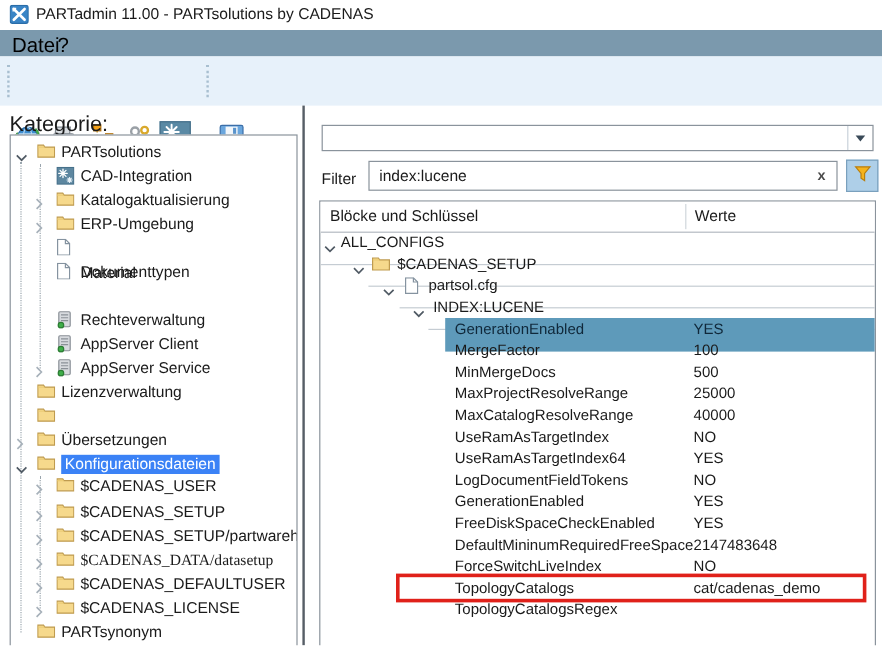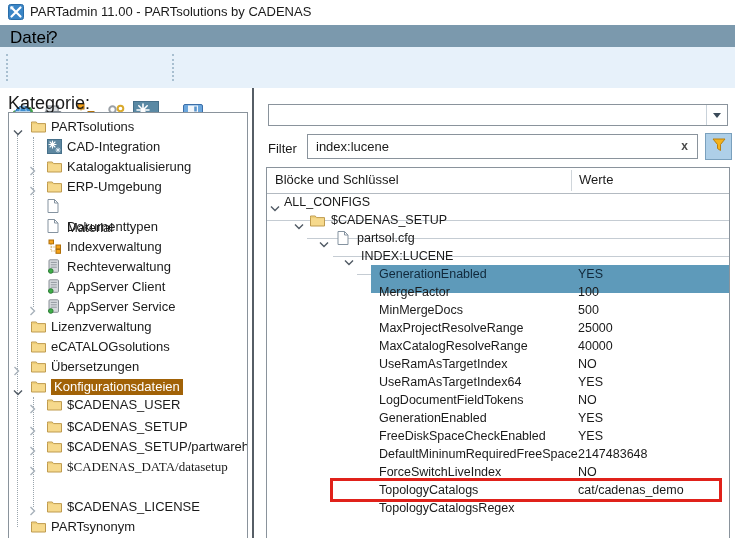--- a/index.html
+++ b/index.html
@@ -19,21 +19,21 @@
         padding:0;margin:0;display:flex;align-items:center;justify-content:center;cursor:default;}
   .tbtn.active{background:#5a89a4;border:1px solid #46708a;top:54px;}
   
   .cat-label{position:absolute;left:8px;top:93px;font-size:18px;color:#1a1a1a;}
   .treebox{position:absolute;left:8px;top:112px;width:238px;height:430px;border:1px solid #8a939c;
            background:#fff;overflow:hidden;}
   .t-row{position:absolute;left:0;width:100%;height:20px;}
   .t-arrow{position:absolute;top:5px;width:12px;height:12px;}
   .t-icon{position:absolute;top:2px;width:16px;height:16px;}
   .t-label{position:absolute;top:2px;font-size:13px;color:#1a1a1a;white-space:nowrap;line-height:16px;}
-  .t-label.sel{background:#a16207;color:#ffffff;padding:0 3px;}
+  .t-label.sel{background:#3b82f6;color:#ffffff;padding:0 3px;}
   .guide{position:absolute;width:0;border-left:1px dotted #9aa5ad;}
   .splitter{position:absolute;left:252px;top:88px;width:2px;height:450px;background:#565e66;}
   
   .combo{position:absolute;left:268px;top:104px;width:460px;height:22px;border:1px solid #8a939c;
          background:#fff;box-sizing:border-box;}
   .combo-text{position:absolute;left:6px;top:3px;font-size:13px;color:#1a1a1a;}
   .combo-btn{position:absolute;right:0;top:0;width:20px;height:100%;border-left:1px solid #c9d2da;}
   .combo-arrow{position:absolute;right:6px;top:8px;width:0;height:0;
                border-left:4px solid transparent;border-right:4px solid transparent;border-top:5px solid #3a4a58;}
   .filter-label{position:absolute;left:268px;top:141px;font-size:13px;color:#1a1a1a;}
@@ -212,29 +212,20 @@
           </svg></span>
         <span class="t-label" style="left: 58px; margin-top: 21px;">Material</span>
       </div>
       <div class="t-row" style="top: 104px;">
         <span class="t-icon" style="left: 38px;"><svg width="12" height="14" viewBox="0 0 12 14">
             <path d="M1 0.5 H7.5 L11 4 V13.5 H1 Z" fill="#ffffff" stroke="#8593a0"></path>
             <path d="M7.5 0.5 V4 H11" fill="none" stroke="#8593a0"></path>
           </svg></span>
         <span class="t-label" style="left: 58px;">Dokumenttypen</span>
       </div>
-      <div class="t-row" style="top: 124px;">
-        <span class="t-icon" style="left: 38px;"><svg width="14" height="15" viewBox="0 0 14 15">
-            <path d="M4 5 V12 H9 M4 8 H9" stroke="#c79a3a" stroke-width="0.9" fill="none" stroke-dasharray="1.2,1.2"></path>
-            <rect x="2" y="1" width="4.5" height="3.8" fill="#f5a31a" stroke="#b06f08"></rect>
-            <rect x="9" y="6" width="4.5" height="3.8" fill="#f5a31a" stroke="#b06f08"></rect>
-            <rect x="9" y="10.5" width="4.5" height="3.8" fill="#f5a31a" stroke="#b06f08"></rect>
-          </svg></span>
-        <span class="t-label" style="left: 58px;">Indexverwaltung</span>
-      </div>
       <div class="t-row" style="top: 144px;">
         <span class="t-icon" style="left: 38px;"><svg width="13" height="15" viewBox="0 0 13 15">
             <rect x="2" y="0.8" width="9.5" height="12.5" rx="1" fill="#d7dade" stroke="#8a9097"></rect>
             <path d="M3.8 3.4 H9.8 M3.8 5.8 H9.8 M3.8 8.2 H9.8" stroke="#8a9097" stroke-width="0.9"></path>
             <circle cx="3.8" cy="12" r="2.3" fill="#3fae49" stroke="#2c7d34"></circle>
           </svg></span>
         <span class="t-label" style="left: 58px;">Rechteverwaltung</span>
       </div>
       <div class="t-row" style="top: 164px;">
         <span class="t-icon" style="left: 38px;"><svg width="13" height="15" viewBox="0 0 13 15">
@@ -260,21 +251,20 @@
             <path d="M0.5 2 H5.3 L6.4 3.6 H14.5 V12 H0.5 Z" fill="#f6d98c" stroke="#bf9b4f"></path>
             <path d="M0.5 3.6 H6.2" stroke="#e9c96f" stroke-width="0.8"></path>
           </svg></span>
         <span class="t-label" style="left: 42px;">Lizenzverwaltung</span>
       </div>
       <div class="t-row" style="top: 224px;">
         <span class="t-icon" style="left: 22px;"><svg width="15" height="13" viewBox="0 0 15 13">
             <path d="M0.5 2 H5.3 L6.4 3.6 H14.5 V12 H0.5 Z" fill="#f6d98c" stroke="#bf9b4f"></path>
             <path d="M0.5 3.6 H6.2" stroke="#e9c96f" stroke-width="0.8"></path>
           </svg></span>
-        <span class="t-label" style="left: 42px;">eCATALOGsolutions</span>
       </div>
       <div class="t-row" style="top: 244px;">
         <span class="t-arrow" style="left: 4px;"><svg width="7" height="10" viewBox="0 0 7 10">
             <polyline points="1.5,1 5.5,5 1.5,9" fill="none" stroke="#a7b1ba" stroke-width="1.4"></polyline>
           </svg></span>
         <span class="t-icon" style="left: 22px;"><svg width="15" height="13" viewBox="0 0 15 13">
             <path d="M0.5 2 H5.3 L6.4 3.6 H14.5 V12 H0.5 Z" fill="#f6d98c" stroke="#bf9b4f"></path>
             <path d="M0.5 3.6 H6.2" stroke="#e9c96f" stroke-width="0.8"></path>
           </svg></span>
         <span class="t-label" style="left: 42px;">Übersetzungen</span>
@@ -321,20 +311,30 @@
       </div>
       <div class="t-row" style="top: 344px; font-family: Liberation Serif, serif;">
         <span class="t-arrow" style="left: 20px;"><svg width="7" height="10" viewBox="0 0 7 10">
             <polyline points="1.5,1 5.5,5 1.5,9" fill="none" stroke="#a7b1ba" stroke-width="1.4"></polyline>
           </svg></span>
         <span class="t-icon" style="left: 38px;"><svg width="15" height="13" viewBox="0 0 15 13">
             <path d="M0.5 2 H5.3 L6.4 3.6 H14.5 V12 H0.5 Z" fill="#f6d98c" stroke="#bf9b4f"></path>
             <path d="M0.5 3.6 H6.2" stroke="#e9c96f" stroke-width="0.8"></path>
           </svg></span>
         <span class="t-label" style="left: 58px;">$CADENAS_DATA/datasetup</span>
+      </div>
+      <div class="t-row" style="top: 364px;">
+        <span class="t-arrow" style="left: 20px;"><svg width="7" height="10" viewBox="0 0 7 10">
+            <polyline points="1.5,1 5.5,5 1.5,9" fill="none" stroke="#a7b1ba" stroke-width="1.4"></polyline>
+          </svg></span>
+        <span class="t-icon" style="left: 38px;"><svg width="15" height="13" viewBox="0 0 15 13">
+            <path d="M0.5 2 H5.3 L6.4 3.6 H14.5 V12 H0.5 Z" fill="#f6d98c" stroke="#bf9b4f"></path>
+            <path d="M0.5 3.6 H6.2" stroke="#e9c96f" stroke-width="0.8"></path>
+          </svg></span>
+        <span class="t-label" style="left: 58px;">$CADENAS_DEFAULTUSER</span>
       </div>
       <div class="t-row" style="top: 384px;">
         <span class="t-arrow" style="left: 20px;"><svg width="7" height="10" viewBox="0 0 7 10">
             <polyline points="1.5,1 5.5,5 1.5,9" fill="none" stroke="#a7b1ba" stroke-width="1.4"></polyline>
           </svg></span>
         <span class="t-icon" style="left: 38px;"><svg width="15" height="13" viewBox="0 0 15 13">
             <path d="M0.5 2 H5.3 L6.4 3.6 H14.5 V12 H0.5 Z" fill="#f6d98c" stroke="#bf9b4f"></path>
             <path d="M0.5 3.6 H6.2" stroke="#e9c96f" stroke-width="0.8"></path>
           </svg></span>
         <span class="t-label" style="left: 58px;">$CADENAS_LICENSE</span>

